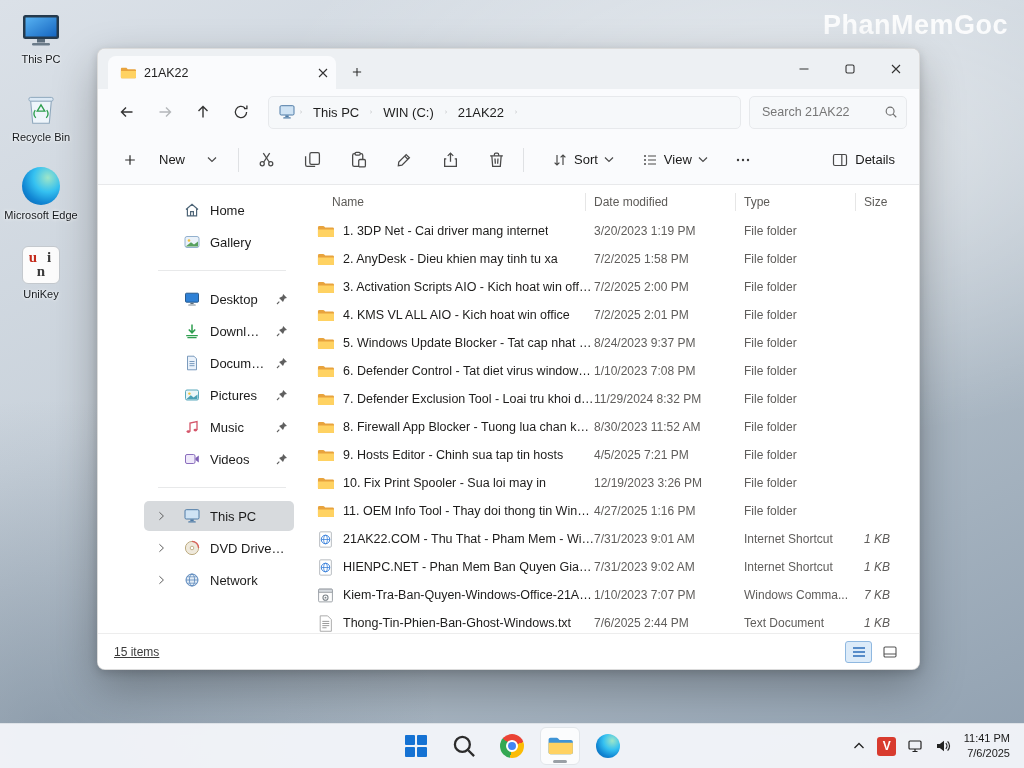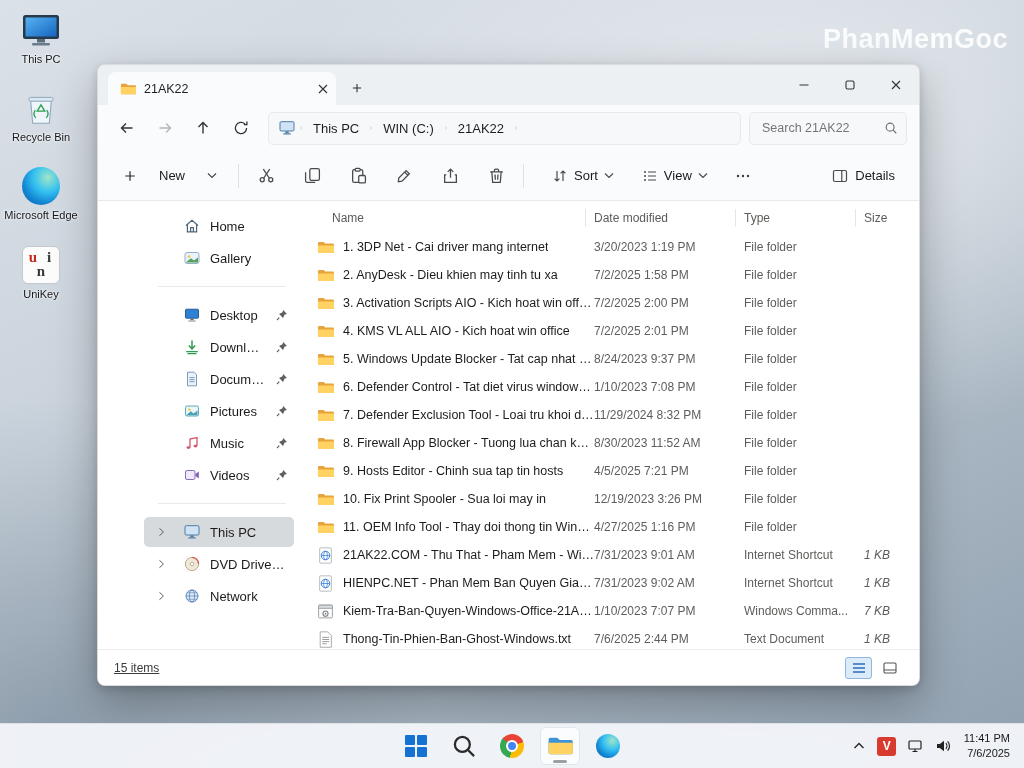--- a/index.html
+++ b/index.html
@@ -5,21 +5,21 @@
   html,body{margin:0;padding:0;}
   body{width:1024px;height:768px;overflow:hidden;font-family:"Liberation Sans","DejaVu Sans",sans-serif;cursor:default;}
   *{box-sizing:border-box;-webkit-user-select:none;user-select:none;}
 
   .desktop{position:relative;width:1024px;height:768px;overflow:hidden;
     background:
       radial-gradient(900px 500px at 78% 18%, rgba(255,255,255,.55), rgba(255,255,255,0) 60%),
       radial-gradient(700px 600px at 5% 95%, rgba(84,104,124,.38), rgba(84,104,124,0) 55%),
       linear-gradient(155deg,#dbe1e8 0%,#c9d2db 38%,#aab7c3 68%,#90a0b0 100%);}
 
-  .watermark{position:absolute;top:24px;right:16px;font-size:27px;font-weight:700;
+  .watermark{position:absolute;top:10px;right:16px;font-size:27px;font-weight:700;
     color:rgba(255,255,255,.88);letter-spacing:.5px;}
 
   
   .desktop-icons{position:absolute;left:2px;top:10px;width:78px;}
   .desk-icon{width:78px;display:flex;flex-direction:column;align-items:center;margin-bottom:22px;}
   .desk-icon .ic{width:42px;height:40px;display:flex;align-items:center;justify-content:center;}
   .desk-label{margin-top:3px;font-size:11px;color:#14181c;text-align:center;line-height:1.2;
     text-shadow:0 0 4px rgba(255,255,255,.95),0 0 2px rgba(255,255,255,.9);}
 
   .edge-circle{display:block;border-radius:50%;
@@ -28,21 +28,21 @@
   .tb-app .edge-circle{width:24px;height:24px;}
 
   .unikey-icon{width:38px;height:38px;background:#fcfcfc;border:1px solid #c4c9ce;border-radius:6px;
     display:grid;grid-template-columns:1fr 1fr;align-items:center;justify-items:center;
     font-family:"Liberation Serif",serif;font-weight:700;padding:2px;}
   .uk{font-size:15px;line-height:1;color:#3a3a3a;}
   .uk.r{color:#c42b1c;}
   .uk.n{grid-column:1 / span 2;margin-top:-3px;}
 
   
-  .window{position:absolute;left:97px;top:64px;width:823px;height:622px;border-radius:8px;
+  .window{position:absolute;left:97px;top:48px;width:823px;height:622px;border-radius:8px;
     background:#fff;border:1px solid rgba(0,0,0,.14);
     box-shadow:0 18px 45px rgba(0,0,0,.28),0 3px 10px rgba(0,0,0,.16);
     display:flex;flex-direction:column;overflow:hidden;}
 
   .titlebar{height:40px;flex:none;background:#edf0f3;display:flex;align-items:flex-end;}
   .tab{margin-left:10px;height:33px;width:228px;background:#fafbfd;border-radius:8px 8px 0 0;
     display:flex;align-items:center;gap:8px;padding:0 8px 0 12px;}
   .tab-title{font-size:12.5px;color:#1f1f1f;flex:1;}
   .tab-close{width:20px;height:20px;border-radius:4px;display:flex;align-items:center;justify-content:center;}
   .newtab-btn{width:26px;height:26px;margin:0 0 4px 8px;border-radius:5px;display:flex;align-items:center;justify-content:center;}

